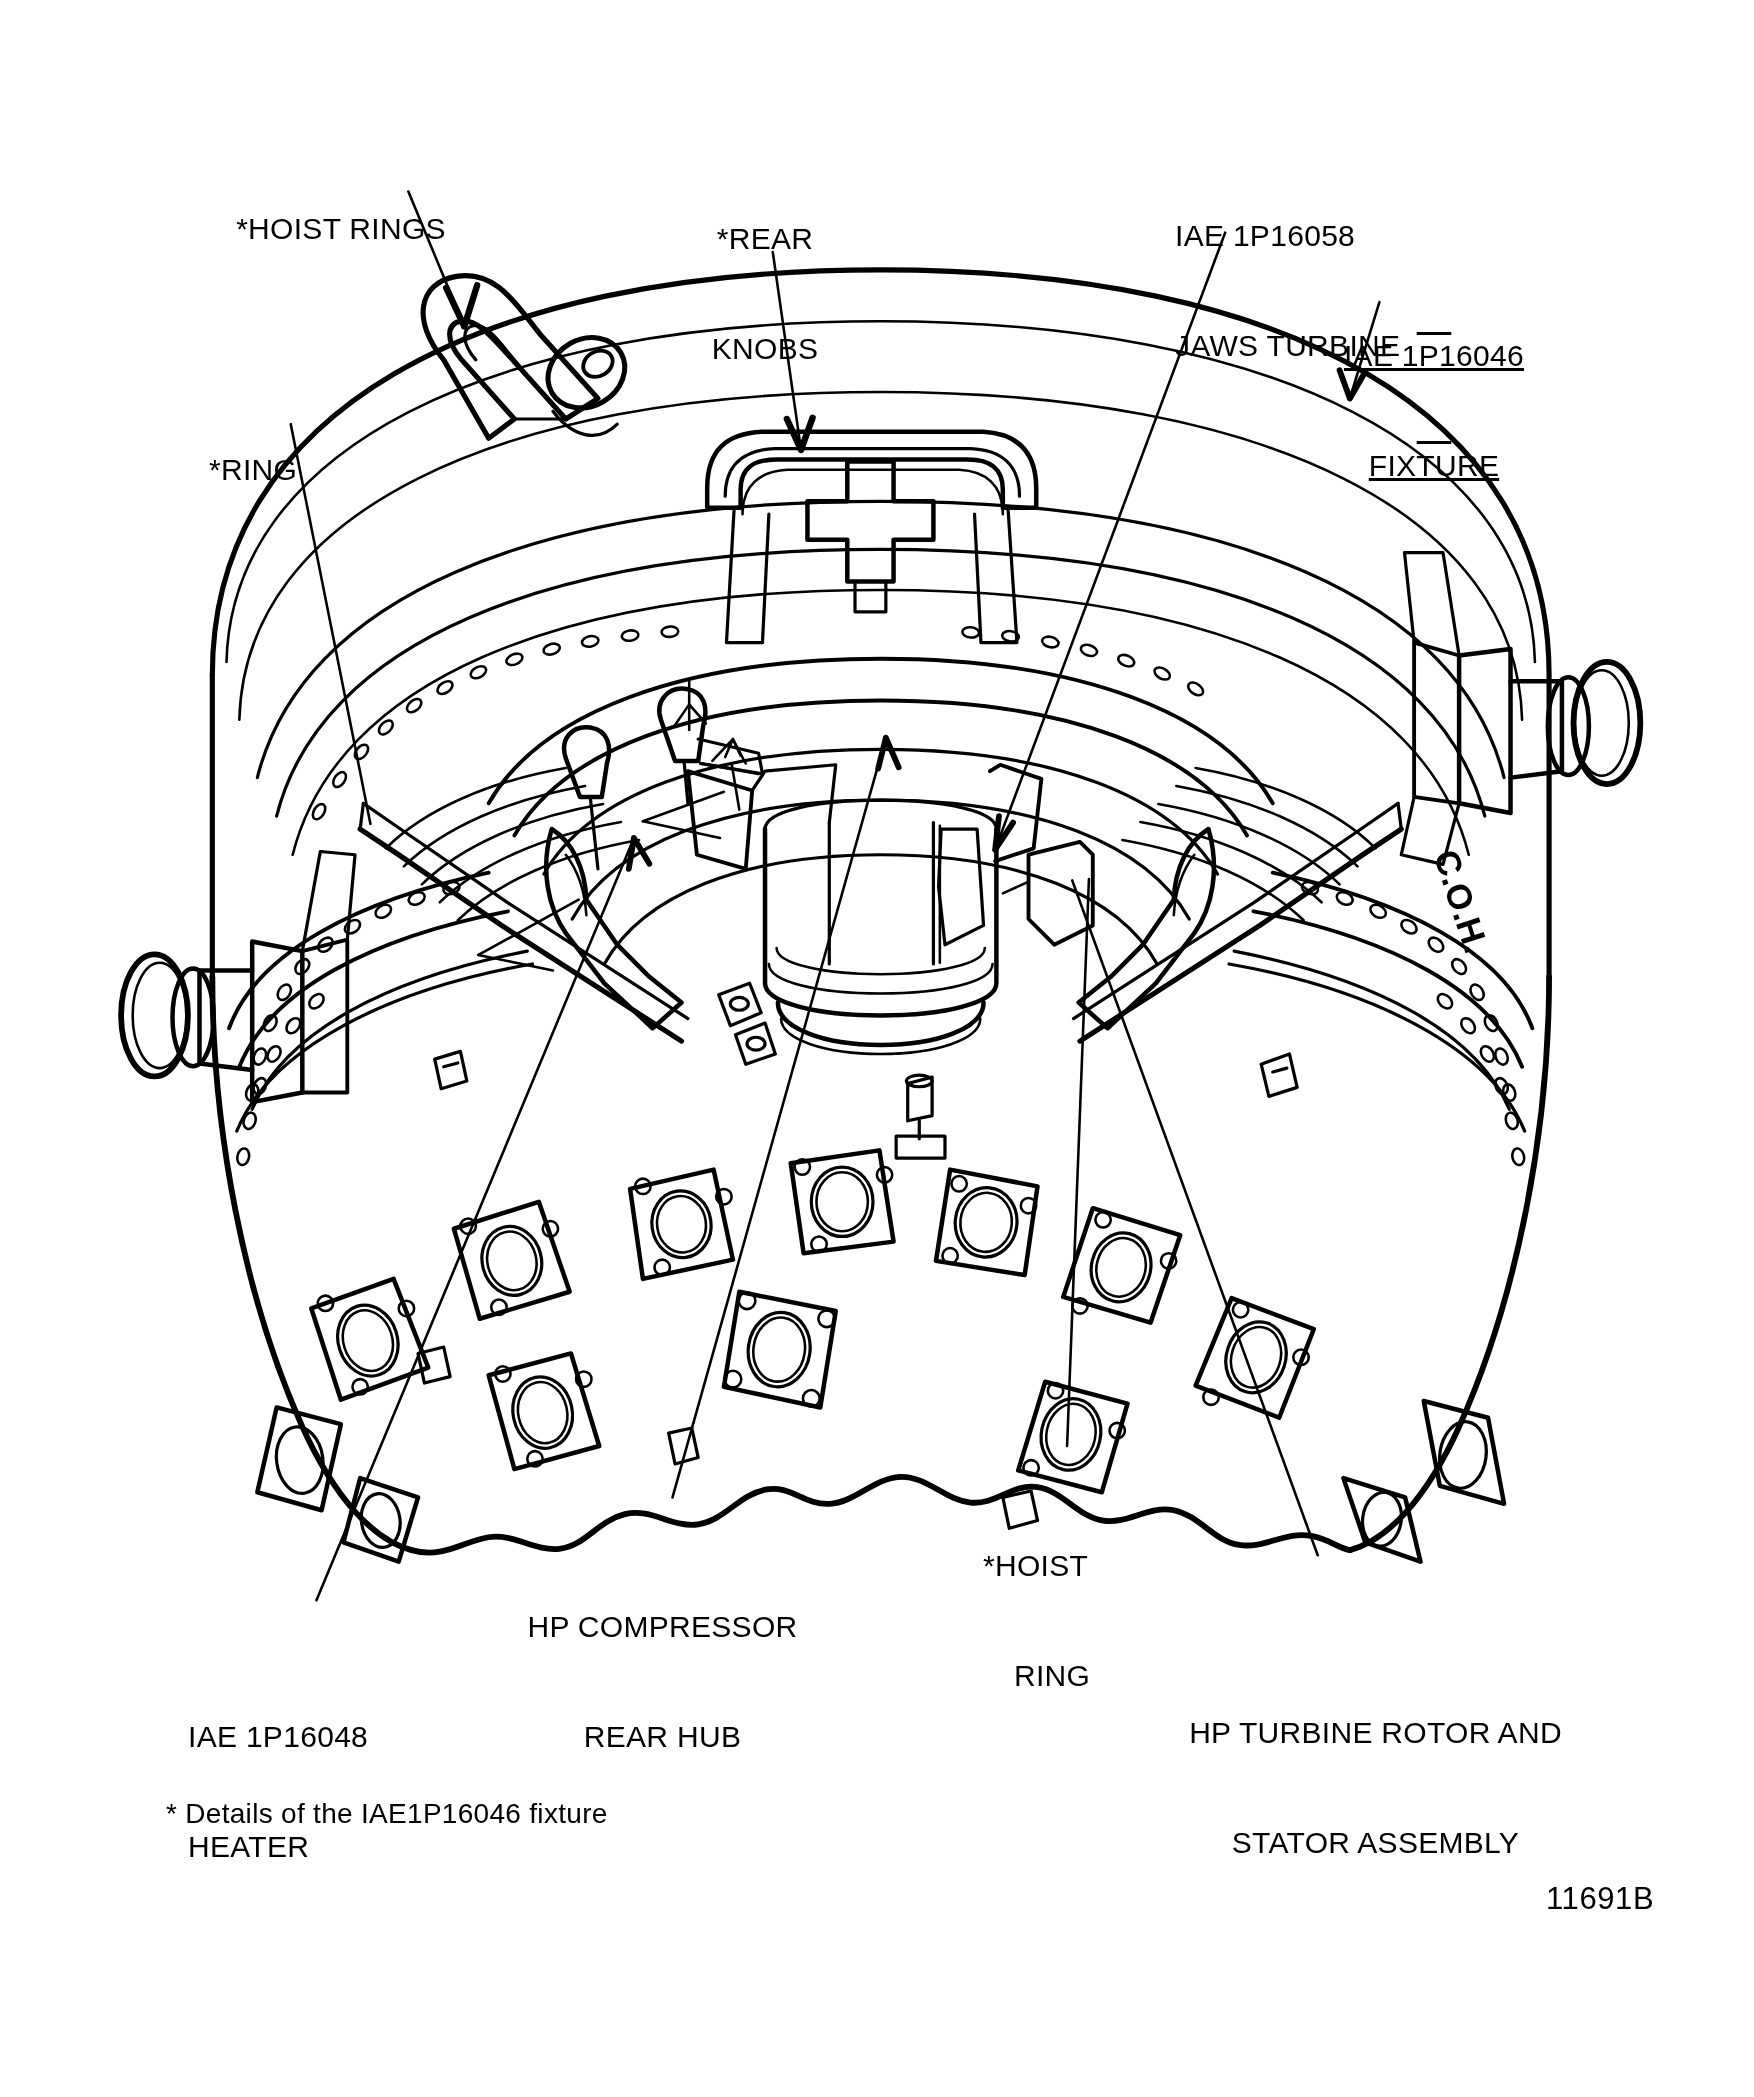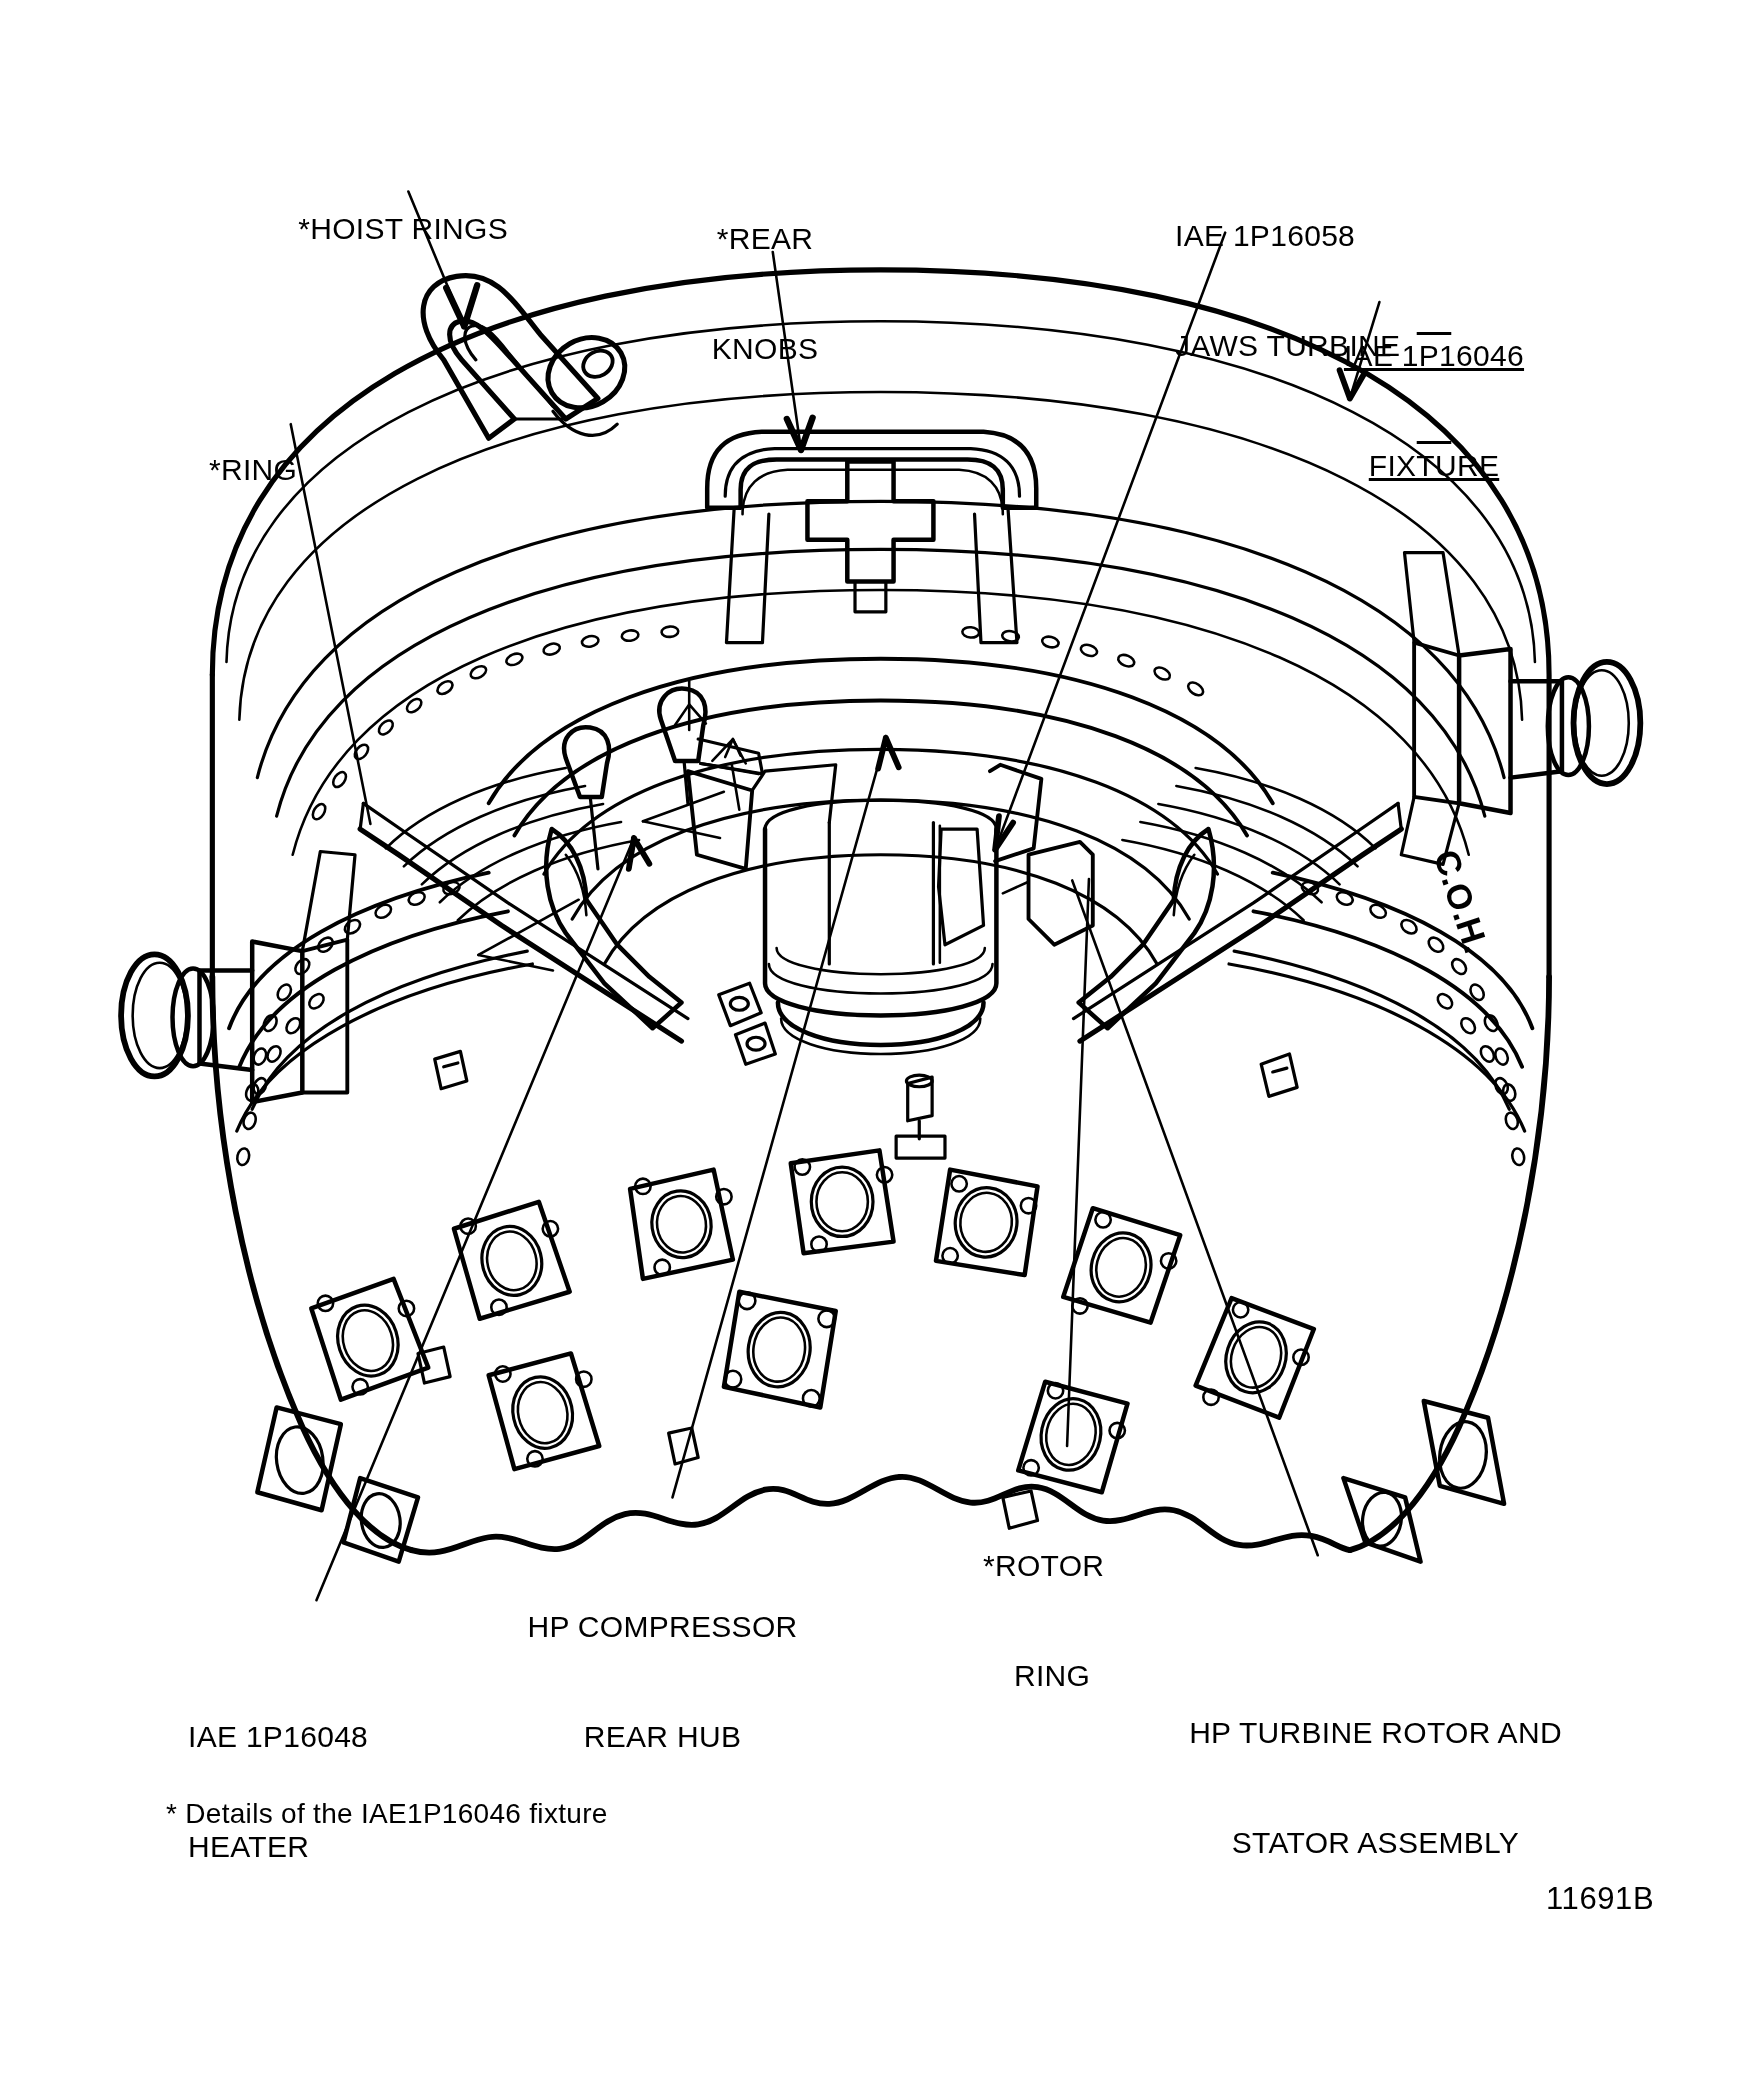--- a/index.html
+++ b/index.html
@@ -376,21 +376,21 @@
       <g stroke-width="4">
         <path d="M744 1486 L900 1400"></path>
         <path d="M744 1486 L860 1510"></path>
         <path d="M1000 1278 L1126 1232"></path>
         <path d="M1000 1278 L1120 1304"></path>
       </g>
 
     </g>
   </svg>
 
-  <div class="lbl caps c" style="left:174px;top:138px;width:334px;text-align:right;">
+  <div class="lbl caps c" style="left:174px;top:138px;width:334px;">
     <div>*HOIST RINGS</div>
   </div>
 
   <div class="lbl caps c" style="left:630px;top:148px;width:270px;">
     <div>*REAR</div>
     <div>KNOBS</div>
   </div>
 
   <div class="lbl caps l" style="left:1175px;top:145px;width:411px;">
     <div>IAE 1P16058</div>
@@ -400,21 +400,21 @@
   <div class="lbl caps c" style="left:1286px;top:265px;width:296px;text-decoration:underline;">
     <div>IAE 1P16046</div>
     <div>FIXTURE</div>
   </div>
 
   <div class="lbl caps l" style="left:209px;top:379px;width:231px;">
     <div>*RING</div>
   </div>
 
   <div class="lbl caps l" style="left:983px;top:1475px;width:257px;">
-    <div>*ROTOR</div>
+    <div>*HOIST</div>
     <div style="padding-left:31px;">RING</div>
   </div>
 
   <div class="lbl caps c" style="left:476px;top:1536px;width:373px;">
     <div>HP COMPRESSOR</div>
     <div>REAR HUB</div>
   </div>
 
   <div class="lbl caps l" style="left:188px;top:1646px;width:276px;">
     <div>IAE 1P16048</div>

